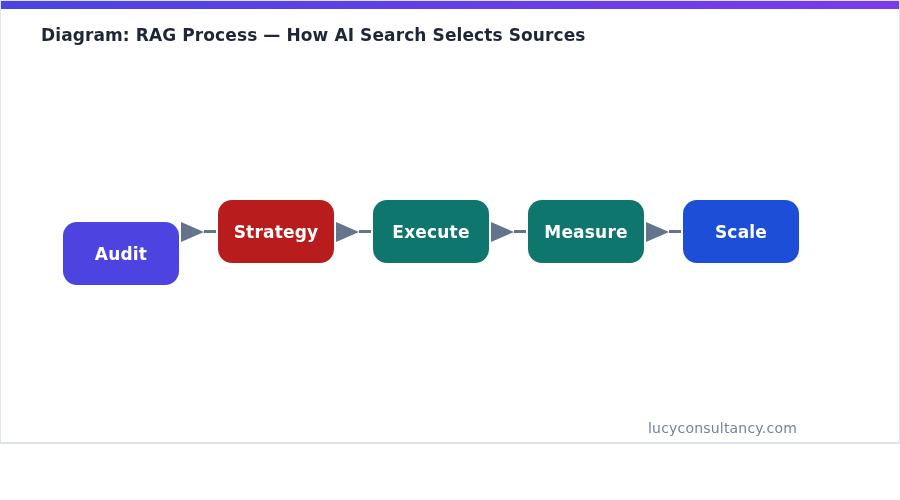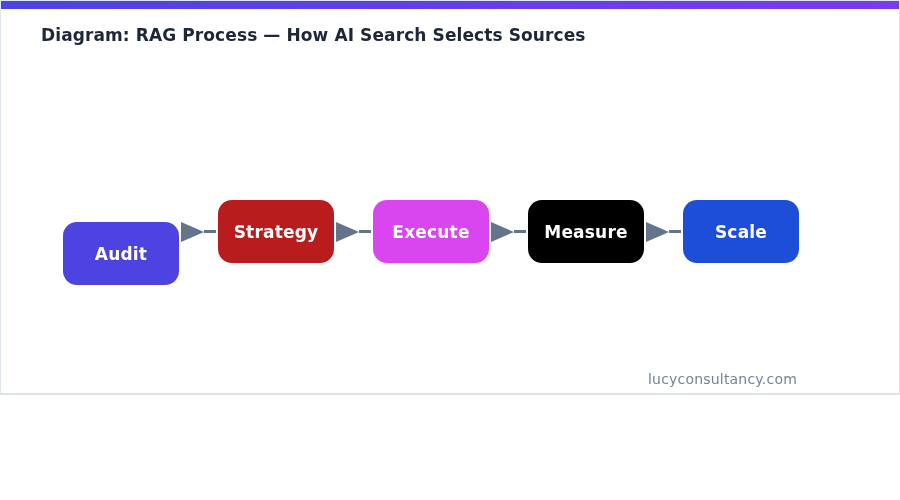--- a/index.html
+++ b/index.html
@@ -2,21 +2,21 @@
 <html><head>
 <meta charset="utf-8">
 <style>
   * { margin: 0; padding: 0; box-sizing: border-box; }
   html, body { width: 900px; height: 500px; background: #ffffff; }
   body { font-family: "DejaVu Sans", "Liberation Sans", sans-serif; }
 
   .page {
     position: relative;
     width: 900px;
-    height: 395px;
+    height: 444px;
     background: #ffffff;
     border: 1px solid #dfe5f0;
     border-bottom: 2px solid #dbe2ee;
     overflow: hidden;
   }
 
   .top-bar {
     position: absolute;
     top: 0; left: 0;
     width: 100%;
@@ -116,30 +116,30 @@
 
     <div class="step" style="background: #b91c1c;">
       <span class="step-label">Strategy</span>
     </div>
 
     <div class="arrow">
       <span class="tri" style="border-left-color: rgb(100, 116, 139);"></span>
       <span class="tail" style="background: rgb(100, 116, 139);"></span>
     </div>
 
-    <div class="step" style="background: #d946ef;">
+    <div class="step" style="background: #0f766e;">
       <span class="step-label">Execute</span>
     </div>
 
     <div class="arrow">
       <span class="tri" style="border-left-color: rgb(100, 116, 139);"></span>
       <span class="tail" style="background: rgb(100, 116, 139);"></span>
     </div>
 
-    <div class="step" style="background: #000000;">
+    <div class="step" style="background: #0f766e;">
       <span class="step-label">Measure</span>
     </div>
 
     <div class="arrow">
       <span class="tri" style="border-left-color: rgb(100, 116, 139);"></span>
       <span class="tail" style="background: rgb(100, 116, 139);"></span>
     </div>
 
     <div class="step" style="background: #1d4ed8;">
       <span class="step-label">Scale</span>

